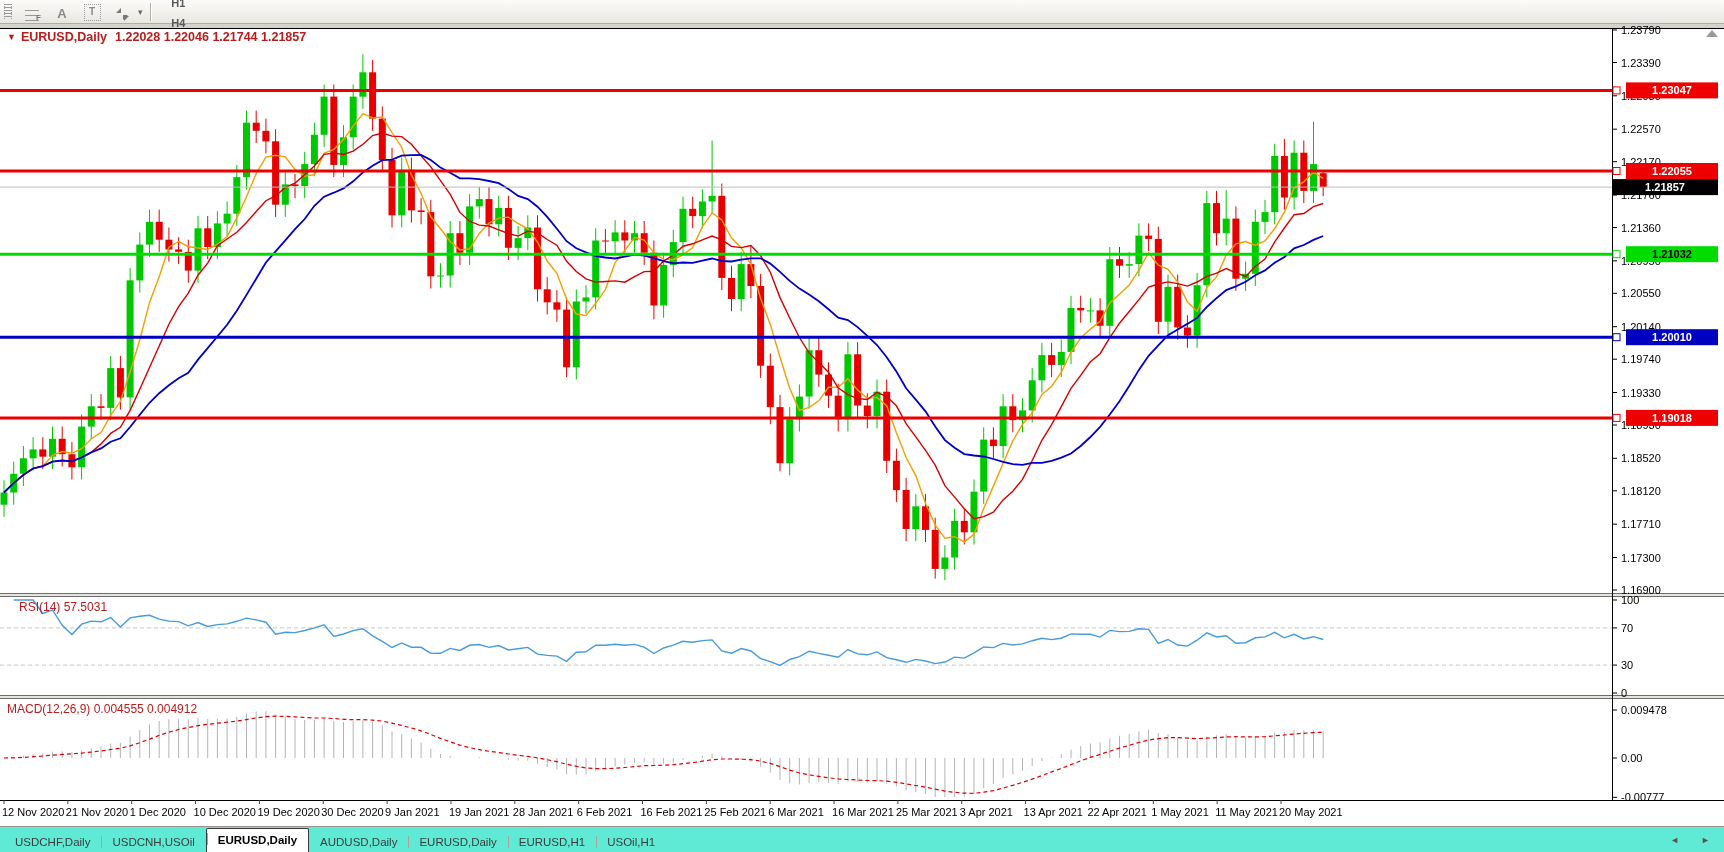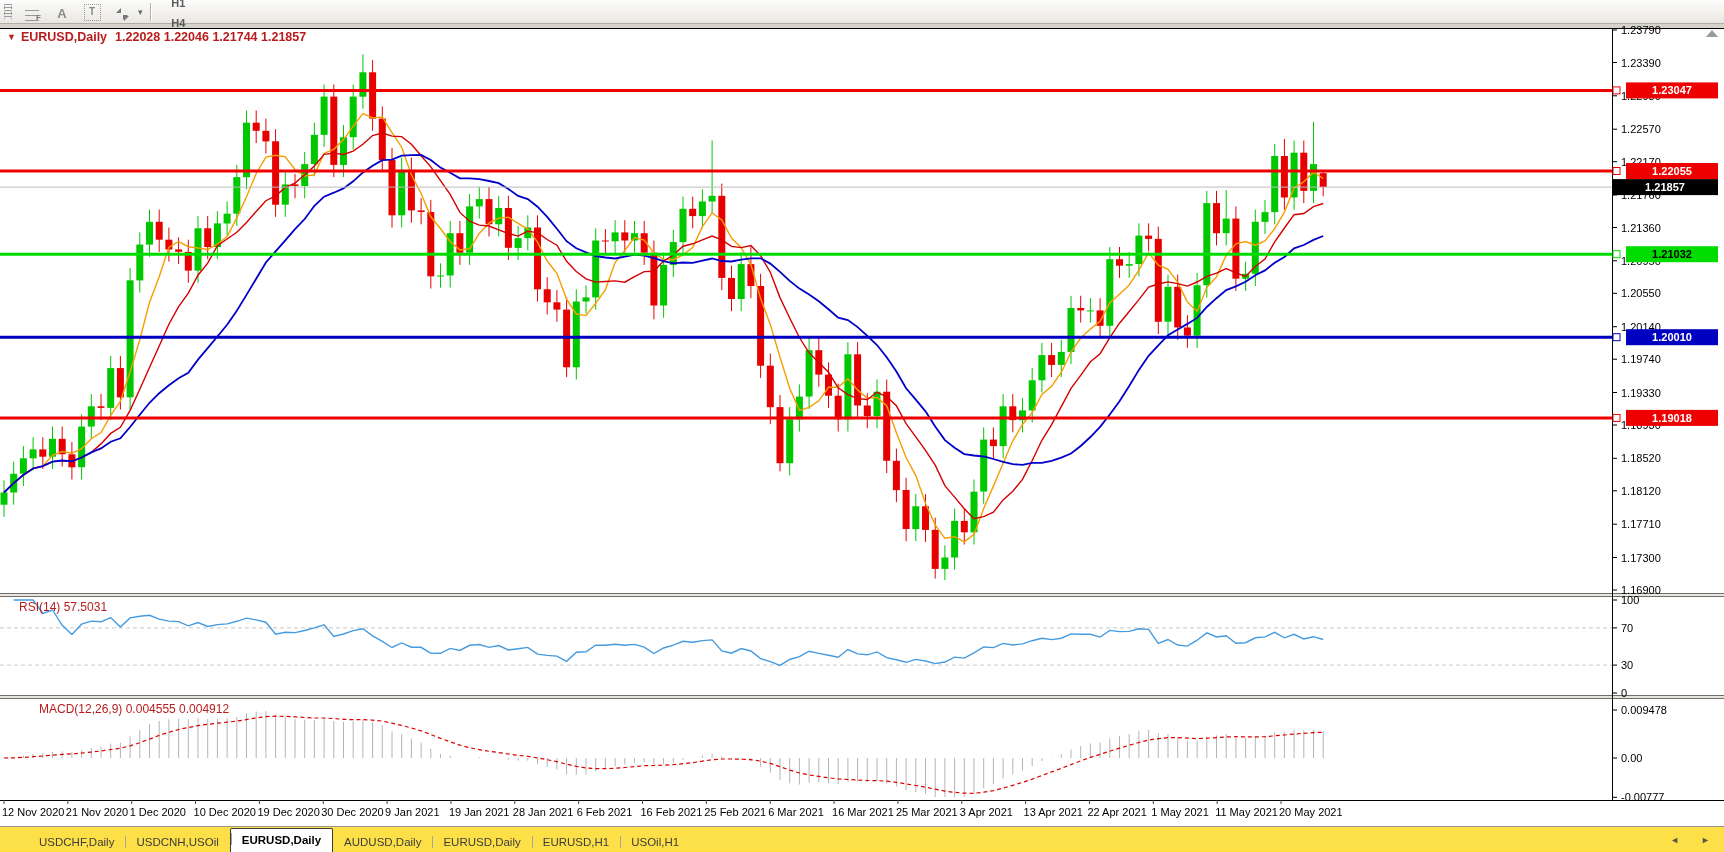--- a/index.html
+++ b/index.html
@@ -26,25 +26,25 @@
   .tf-btn.active{background:#fdfdfd;border:1px solid #9a968e;border-radius:2px;color:#222;
     box-shadow:inset 1px 1px 2px rgba(0,0,0,.18);text-align:right;}
   
   #cv{position:absolute;left:0;top:24px;}
   svg text{font-family:"Liberation Sans",sans-serif;}
   .pane-label{position:absolute;font-size:12px;color:#b91c1c;z-index:5;white-space:nowrap;}
   .main-title{left:7px;top:30px;font-weight:bold;font-size:12.5px;}
   .main-title .tri{font-size:9px;margin-right:5px;vertical-align:1px;}
   .main-title .vals{margin-left:8px;}
   .rsi-label{left:19px;top:600px;}
-  .macd-label{left:7px;top:702px;margin-left:32px;}
+  .macd-label{left:7px;top:702px;}
   
-  .tabsbar{position:absolute;left:0;top:826px;width:1724px;height:26px;background:#fde047;
+  .tabsbar{position:absolute;left:0;top:826px;width:1724px;height:26px;background:#5eead4;
     border-top:1px solid #98948c;box-sizing:border-box;display:flex;align-items:flex-end;
-    padding-left:28px;}
+    padding-left:4px;}
   .tab{height:20px;line-height:20px;padding:0 11px;font-size:11.5px;color:#3c3c3c;position:relative;}
   .tab + .tab::before{content:'';position:absolute;left:0;top:4px;width:1px;height:12px;background:#a8a49b;}
   .tab.active{background:#fff;border:1px solid #3a3a3a;border-bottom:none;border-radius:2px 2px 0 0;
     font-weight:bold;color:#000;height:23px;line-height:23px;z-index:2;}
   .tab.active + .tab::before{display:none;}
   .tab-arrows{position:absolute;right:14px;top:7px;display:flex;gap:22px;}
   .tab-arrows span{font-size:9px;color:#555;line-height:12px;}
 </style>
 </head>
 <body>

